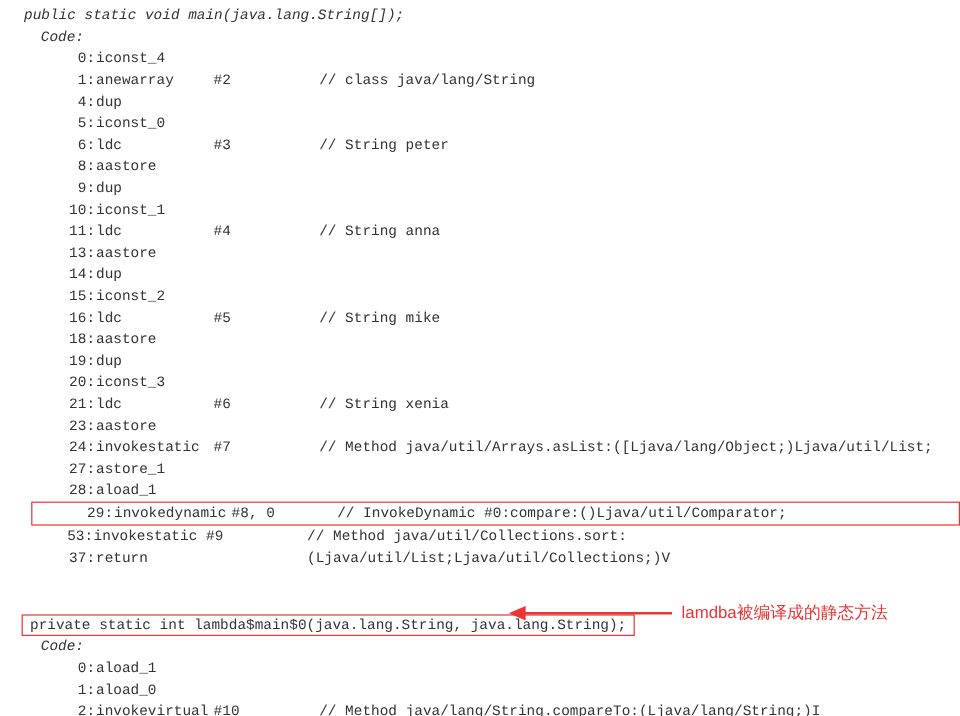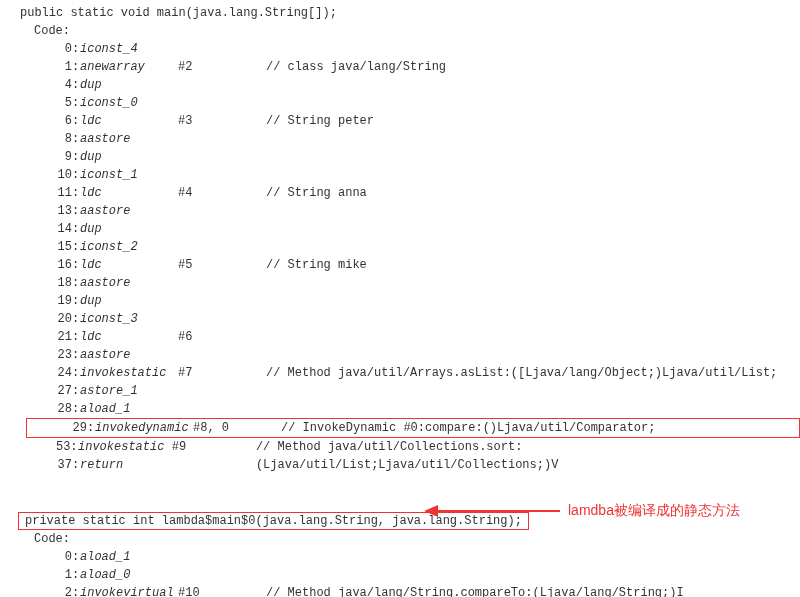--- a/index.html
+++ b/index.html
@@ -10,32 +10,33 @@
     font-size: 12px;
     color: #333;
     width: 800px;
     box-sizing: border-box;
     position: relative;
   }
   .line {
     white-space: pre;
     line-height: 18px;
     height: 18px;
+    font-style: italic;
   }
   .sig   { padding-left: 14px; }
   .code-lbl { padding-left: 28px; }
   .row {
     display: flex;
     padding-left: 28px;
     line-height: 18px;
     height: 18px;
   }
   .off  { width: 38px; text-align: right; }
   .sep  { width: 8px;  text-align: left; }
-  .op   { width: 98px; font-style: italic; }
+  .op   { width: 98px; }
   .arg  { width: 88px; }
   .cmt  { }
   .hl-row {
     border: 1px solid #e33;
     margin-left: 20px;
     padding-left: 22px;
   }
   .hl-sig {
     border: 1px solid #e33;
     display: inline-block;
@@ -190,20 +191,21 @@
       <span class="sep">: </span>
       <span class="op">iconst_3</span>
       <span class="arg"></span>
       <span class="cmt"></span>
     </div>
     <div class="row">
       <span class="off">21</span>
       <span class="sep">: </span>
       <span class="op">ldc</span>
       <span class="arg">#6</span>
+      <span class="cmt">// String xenia</span>
     </div>
     <div class="row">
       <span class="off">23</span>
       <span class="sep">: </span>
       <span class="op">aastore</span>
       <span class="arg"></span>
       <span class="cmt"></span>
     </div>
     <div class="row">
       <span class="off">24</span>

